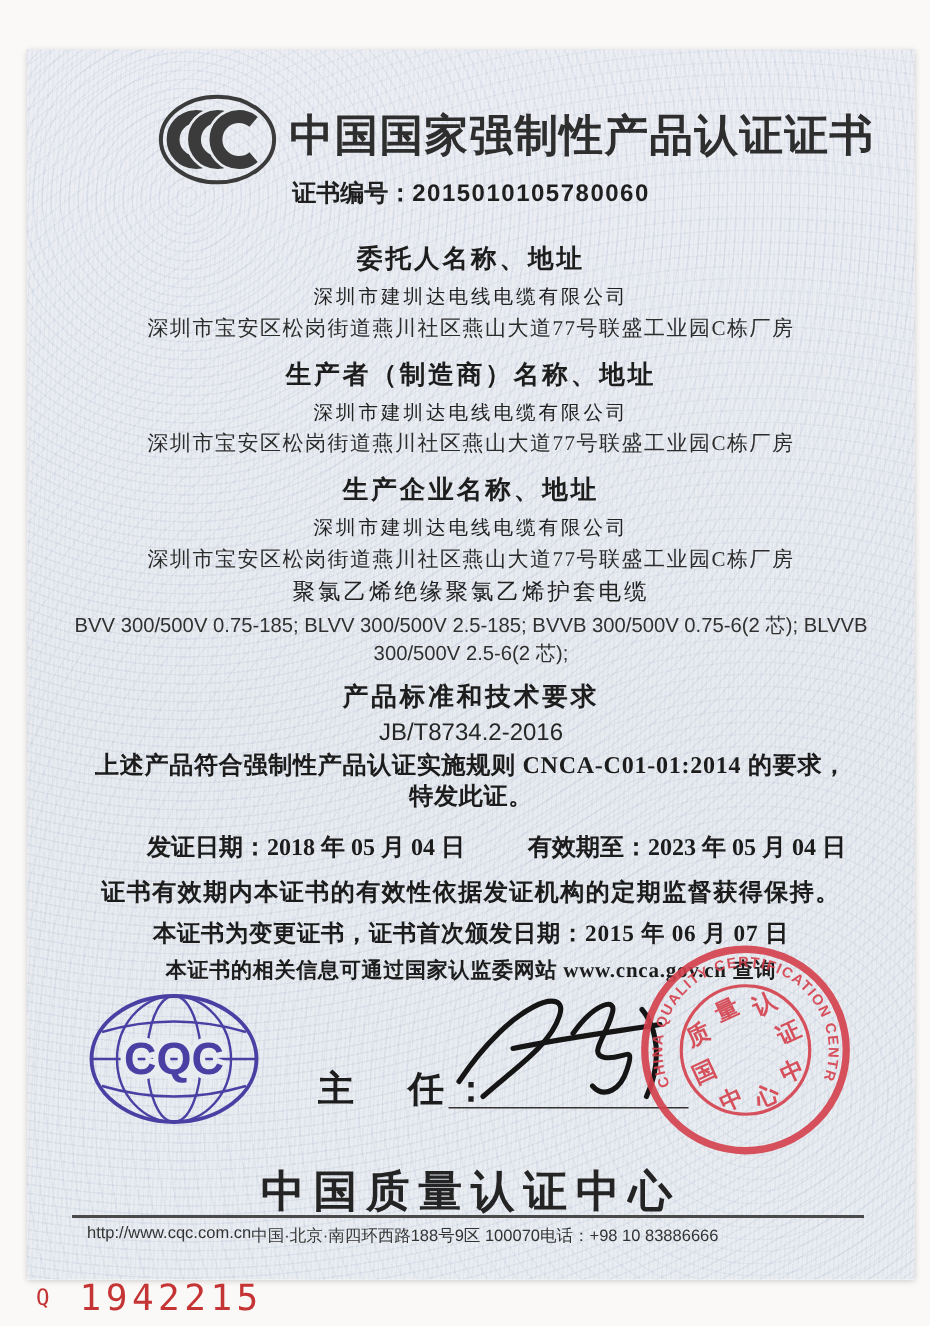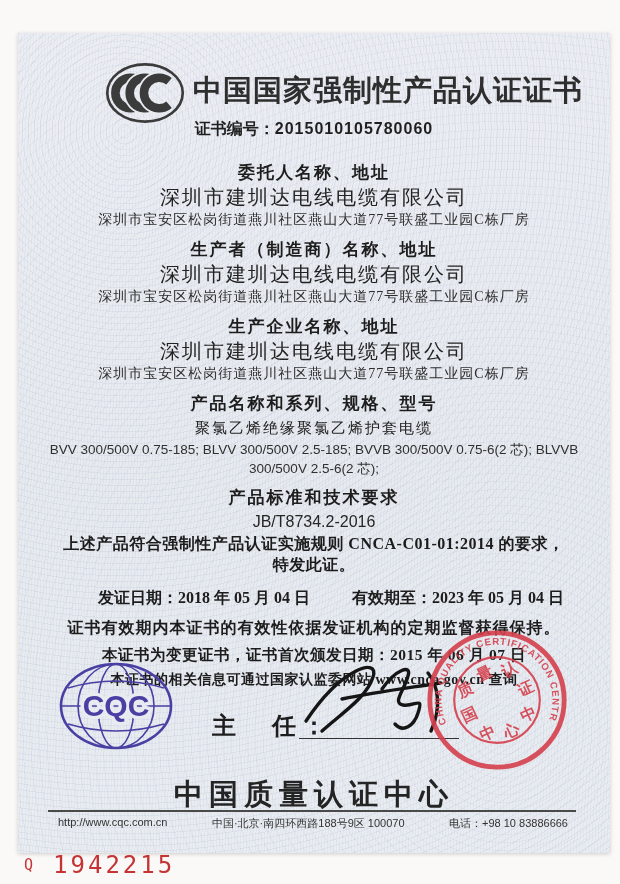--- a/index.html
+++ b/index.html
@@ -27,21 +27,21 @@
     font-family:"Liberation Sans","DejaVu Sans",sans-serif;
     font-size:29px; font-weight:700; letter-spacing:1px; color:#2e2e2e;
   }
   .cert-no {
     position:absolute; top:86px; left:0; width:100%; text-align:center;
     font-size:16px; font-weight:700; color:#1f1f1f;
   }
   .cert-no .num { font-family:"Liberation Sans","DejaVu Sans",sans-serif; letter-spacing:1px; }
   .content { position:absolute; top:120px; left:0; width:100%; text-align:center; }
   .sec-head { font-size:17px; font-weight:700; letter-spacing:2px; color:#1d1d1d; margin:9px 0 2px; line-height:22px; }
-  .line-co  { font-size:20px; line-height:23px; letter-spacing:2px; color:#222; }
+  .line-co  { font-size:13px; line-height:23px; letter-spacing:2px; color:#222; }
   .line-addr{ font-size:14px; line-height:21px; letter-spacing:1px; color:#2c2c2c; }
   .line-prod{ font-size:15px; line-height:22px; letter-spacing:2px; color:#222; }
   .line-spec{
     font-family:"Liberation Sans","DejaVu Sans",sans-serif;
     font-size:13.5px; line-height:19px; color:#303030;
     max-width:530px; margin:1px auto 0;
   }
   .line-std { font-family:"Liberation Sans","DejaVu Sans",sans-serif; font-size:16px; line-height:22px; color:#262626; margin-top:2px; }
   .stmt  { font-size:16px; font-weight:700; line-height:21px; letter-spacing:.5px; color:#1c1c1c; }
   .stmt1 { }
@@ -59,21 +59,21 @@
   .sig-svg  { position:absolute; left:266px; top:612px; width:195px; height:98px; }
   .seal { position:absolute; left:406px; top:594px; width:146px; height:146px; opacity:.9; }
   .org-name {
     position:absolute; top:742px; left:0; width:100%; text-align:center;
     font-family:"Liberation Sans","DejaVu Sans",sans-serif;
     font-size:29px; font-weight:600; letter-spacing:6px; color:#242424;
   }
   .foot-rule { position:absolute; left:30px; right:34px; top:777px; border-top:2px solid #4a4a4a; }
   .foot-row {
     position:absolute; top:783px; left:40px; right:42px;
-    display:flex; justify-content:space-between; align-items:flex-start;
+    display:flex; align-items:flex-start;
     font-family:"Liberation Sans","DejaVu Sans",sans-serif;
     font-size:11px; color:#333;
   }
   .serial { position:absolute; left:24px; top:851px; color:#c53434; font-family:"DejaVu Sans Mono","Liberation Mono",monospace; }
   .serial .q   { font-size:15px; margin-right:20px; vertical-align:3px; }
   .serial .num { font-size:24px; letter-spacing:3px; font-weight:500; }
 </style>
 </head>
 <body>
 
@@ -103,21 +103,20 @@
     <div class="line-addr">深圳市宝安区松岗街道燕川社区燕山大道77号联盛工业园C栋厂房</div>
 
     <div class="sec-head">生产者（制造商）名称、地址</div>
     <div class="line-co">深圳市建圳达电线电缆有限公司</div>
     <div class="line-addr">深圳市宝安区松岗街道燕川社区燕山大道77号联盛工业园C栋厂房</div>
 
     <div class="sec-head">生产企业名称、地址</div>
     <div class="line-co">深圳市建圳达电线电缆有限公司</div>
     <div class="line-addr">深圳市宝安区松岗街道燕川社区燕山大道77号联盛工业园C栋厂房</div>
 
-    <div class="sec-head">产品名称和系列、规格、型号</div>
     <div class="line-prod">聚氯乙烯绝缘聚氯乙烯护套电缆</div>
     <div class="line-spec">BVV 300/500V 0.75-185; BLVV 300/500V 2.5-185; BVVB 300/500V 0.75-6(2 芯); BLVVB 300/500V 2.5-6(2 芯);</div>
 
     <div class="sec-head">产品标准和技术要求</div>
     <div class="line-std">JB/T8734.2-2016</div>
 
     <div class="stmt stmt1">上述产品符合强制性产品认证实施规则 CNCA-C01-01:2014 的要求，</div>
     <div class="stmt">特发此证。</div>
 
     <div class="dates">

